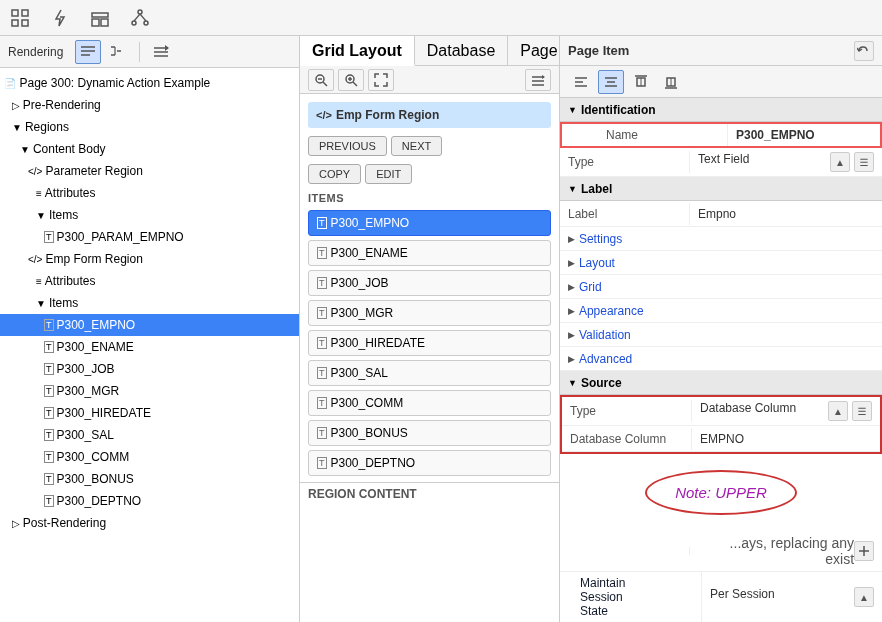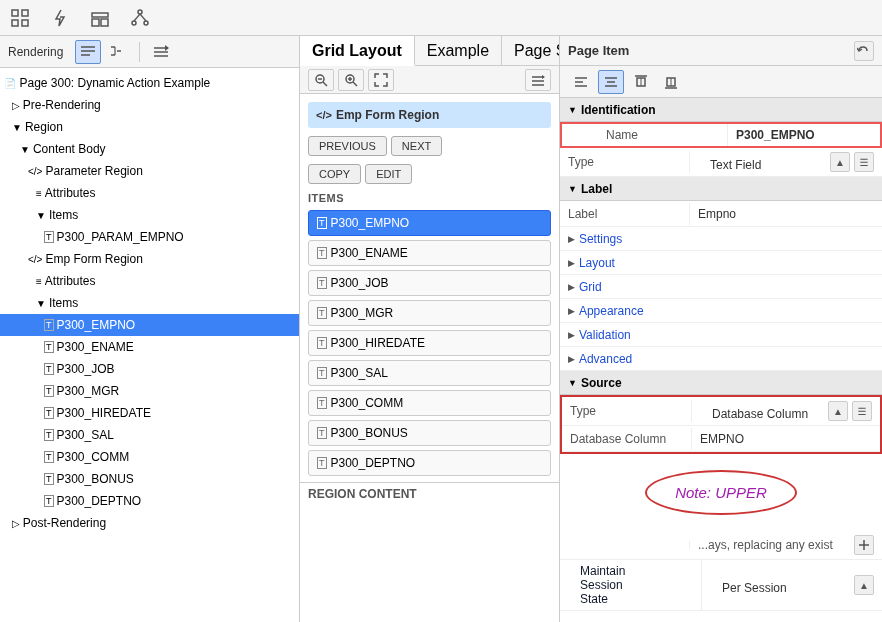--- a/index.html
+++ b/index.html
@@ -252,21 +252,21 @@
     .name-field-box {
       border: 2px solid #e55;
       margin: 0;
       padding-left: 36px;
     }
     .name-field-box .property-value input {
       border: none; outline: none; font-size: 12px; background: transparent; width: 100%;
     }
 
     .select-wrapper {
-      display: flex; align-items: flex-end; gap: 4px; flex: 1; margin-left: 12px;
+      display: flex; align-items: flex-start; gap: 4px; flex: 1;
     }
 
     .icon-btn {
       width: 20px; height: 20px;
       display: flex; align-items: center; justify-content: center;
       border: 1px solid #ccc; background: #f0f0f0; border-radius: 2px; cursor: pointer;
       font-size: 10px; color: #555;
     }
 
     .collapsed-section {
@@ -386,21 +386,21 @@
       <div class="tree-item" style="padding-left:4px;">
         <span class="icon">📄</span>
         <span class="label">Page 300: Dynamic Action Example</span>
       </div>
       <div class="tree-item" style="padding-left:12px;">
         <span class="icon">▷ </span>
         <span class="label">Pre-Rendering</span>
       </div>
       <div class="tree-item" style="padding-left:12px;">
         <span class="icon">▼ </span>
-        <span class="label">Region</span>
+        <span class="label">Regions</span>
       </div>
       <div class="tree-item" style="padding-left:20px;">
         <span class="icon">▼ </span>
         <span class="label">Content Body</span>
       </div>
       <div class="tree-item" style="padding-left:28px;">
         <span class="icon" style="font-size:10px;margin-right:3px;">&lt;/&gt;</span>
         <span class="label">Parameter Region</span>
       </div>
       <div class="tree-item" style="padding-left:36px;">
@@ -466,21 +466,21 @@
       <div class="tree-item" style="padding-left:12px;">
         <span class="icon">▷ </span>
         <span class="label">Post-Rendering</span>
       </div>
     </div>
   </div>
 
   <div class="middle-panel">
     <div class="middle-tabs">
       <div class="middle-tab active">Grid Layout</div>
-      <div class="middle-tab">Example</div>
+      <div class="middle-tab">Database</div>
       <div class="middle-tab">Page Search</div>
     </div>
     <div class="middle-toolbar">
       <div class="middle-toolbar-btn">
         <svg width="14" height="14" viewBox="0 0 14 14">
           <circle cx="6" cy="6" r="4" stroke="#555" stroke-width="1.5" fill="none"></circle>
           <line x1="4" y1="6" x2="8" y2="6" stroke="#555" stroke-width="1.5"></line>
           <line x1="9" y1="9" x2="13" y2="13" stroke="#555" stroke-width="1.5"></line>
         </svg>
       </div>
@@ -697,21 +697,21 @@
         <div style="position:relative;display:inline-block;">
           <div style="border:2px solid #cc3333;border-radius:50%;padding:12px 28px;text-align:left;font-style:italic;font-size:15px;color:#a21caf;font-family:'Comic Sans MS',cursive,sans-serif;background:white;">
             <span>Note: UPPER</span>
           </div>
         </div>
       </div>
 
       <div class="property-row">
         <div class="property-label"></div>
         <div class="property-value">
-          <span style="font-size:12px;color:#555;">...ays, replacing any exist</span>
+          <span style="font-size:14px;color:#555;text-align:right;">...ays, replacing any exist</span>
           <div class="icon-btn">
             <svg width="12" height="12" viewBox="0 0 12 12">
               <line x1="1" y1="6" x2="11" y2="6" stroke="#555" stroke-width="1.5"></line>
               <line x1="6" y1="1" x2="6" y2="11" stroke="#555" stroke-width="1.5"></line>
             </svg>
           </div>
         </div>
       </div>
       <div class="property-row">
         <div class="property-label" style="padding:4px 8px;color:#0f172a;font-size:12px;border-right:1px solid #eee;margin-left:12px;">Maintain<br>Session<br>State</div>

